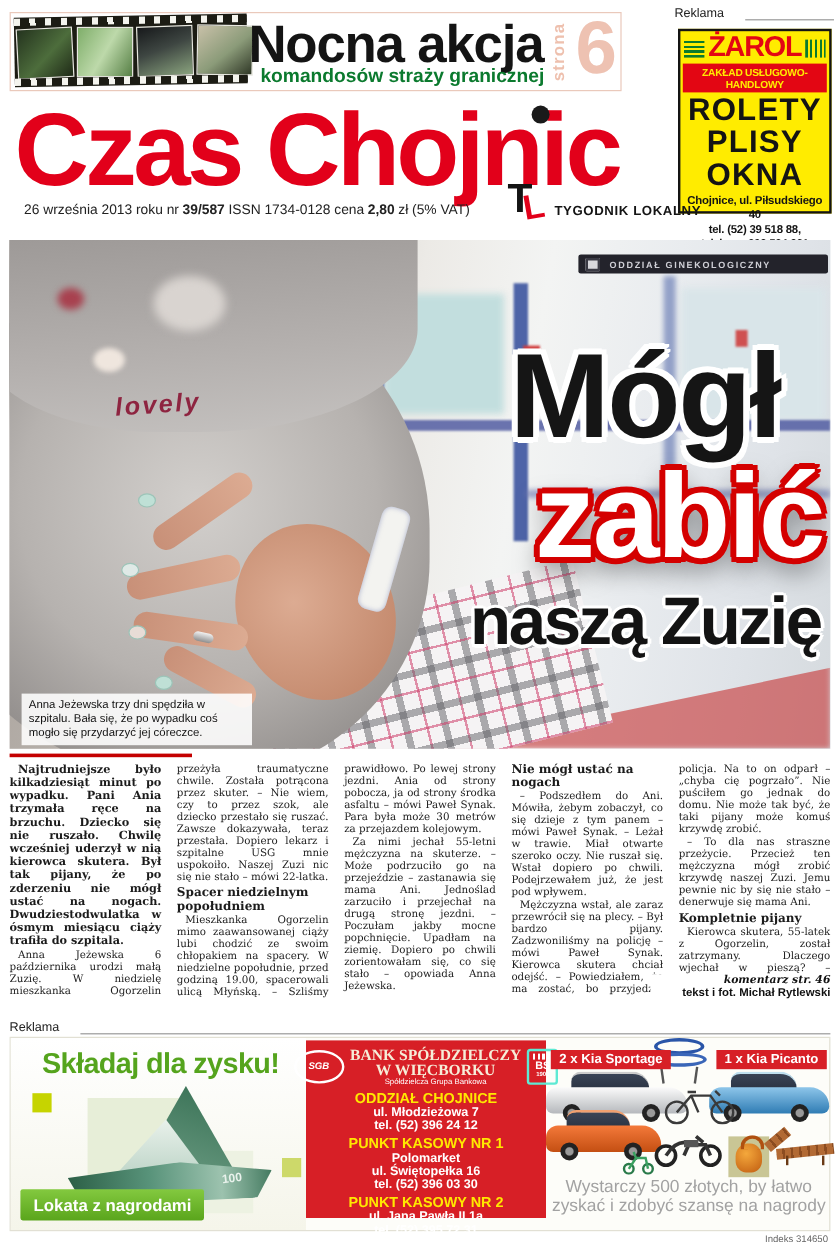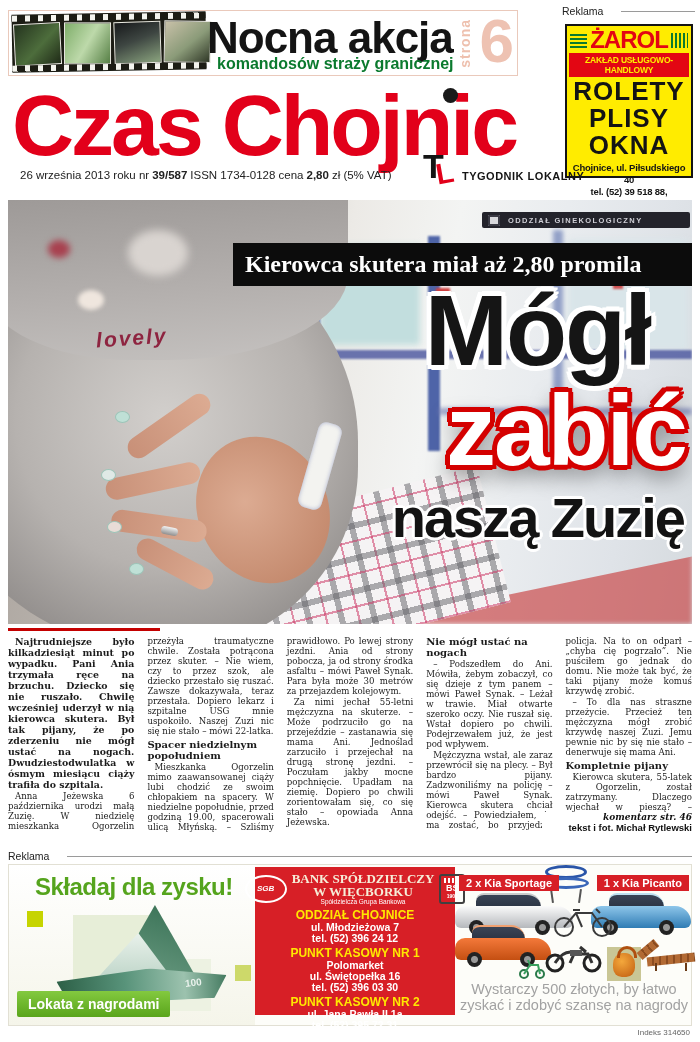--- a/index.html
+++ b/index.html
@@ -18,21 +18,21 @@
   .f2{background:linear-gradient(120deg,#7fae6a,#bdd9aa 50%,#567f45);transform:rotate(1deg);}
   .f3{background:linear-gradient(160deg,#17191b,#3e4642 45%,#8aa37e);transform:rotate(-1deg);}
   .f4{background:linear-gradient(140deg,#c9c1a9,#8b9b79 55%,#2f3726);transform:rotate(2deg);}
   .banner-title{position:absolute;left:198px;top:2px;font-size:44px;font-weight:bold;letter-spacing:-1px;color:#141414;text-align:center;}
   .banner-sub{position:absolute;left:208px;top:44px;font-size:16px;font-weight:bold;color:#0b7a2e;}
   .banner-strona{position:absolute;right:44px;top:8px;writing-mode:vertical-rl;transform:rotate(180deg);
                  font-size:14px;font-weight:bold;color:#eec0ae;letter-spacing:1px;}
   .banner-six{position:absolute;right:3px;top:-4px;font-size:62px;font-weight:bold;color:#eec2b2;line-height:68px;}
 
   
-  .reklama-row{position:absolute;display:flex;align-items:center;gap:18px;font-size:10.5px;color:#222;}
+  .reklama-row{position:absolute;display:flex;align-items:flex-end;gap:18px;font-size:10.5px;color:#222;}
   .reklama-row .rule{flex:1;height:0;border-top:1px solid #9a9a9a;}
   .rk-top{left:562px;top:5px;width:133px;}
   .rk-bottom{left:8px;top:850px;width:684px;}
   .zarol{position:absolute;left:565px;top:24px;width:128px;height:154px;background:#ffec00;border:2px solid #141414;
          box-sizing:border-box;text-align:center;}
   .zarol-head{display:flex;align-items:center;justify-content:center;gap:3px;margin-top:3px;}
   .blind{width:17px;height:15px;display:inline-block;}
   .blind.h{background:repeating-linear-gradient(0deg,#0b7a2e 0 2px,#ffec00 2px 4px);}
   .blind.v{background:repeating-linear-gradient(90deg,#0b7a2e 0 2px,#ffec00 2px 4px);}
   .zarol-name{font-size:24px;font-weight:bold;color:#e30613;letter-spacing:-1px;line-height:22px;}
@@ -145,21 +145,21 @@
   .ba-btn{position:absolute;left:8px;top:126px;background:linear-gradient(#83c93f,#5aa51c);color:#fff;
           font-size:14px;font-weight:bold;padding:5px 11px;border-radius:2px;}
   .ba-bank{position:absolute;left:246px;top:2px;width:200px;height:148px;background:#d71f26;color:#fff;
            text-align:center;padding-top:5px;box-sizing:border-box;}
   .bk-head{display:flex;align-items:center;justify-content:center;gap:5px;padding:0 4px;}
   .sgb-oval{width:38px;height:24px;border:2px solid #fff;border-radius:50%;font-size:8px;font-weight:bold;
             font-style:italic;line-height:24px;flex:none;}
   .bk-names{flex:none;}
   .bk-n1,.bk-n2{font-family:"Liberation Serif","DejaVu Serif",serif;font-weight:bold;font-size:13px;line-height:13px;color:#f6edd8;}
   .bk-group{font-size:6.5px;line-height:8px;color:#ffffff;}
-  .bs-logo{width:26px;height:30px;border:2px solid #404040;border-radius:3px;flex:none;font-weight:bold;box-sizing:border-box;}
+  .bs-logo{width:26px;height:30px;border:2px solid #5eead4;border-radius:3px;flex:none;font-weight:bold;box-sizing:border-box;}
   .bs-bars{height:5px;margin:2px 3px 0 3px;background:repeating-linear-gradient(90deg,#fff 0 2px,transparent 2px 4px);}
   .bs-txt{font-size:9px;line-height:10px;}
   .bs-year{font-size:5px;line-height:6px;}
   .bk-title{color:#ffe800;font-weight:bold;font-size:12px;line-height:13px;margin-top:3px;}
   .bk-line{font-weight:bold;font-size:10.5px;line-height:11px;}
   .ba-right{position:absolute;left:446px;top:0;width:238px;height:160px;}
   .prize{position:absolute;top:10px;background:#d71f26;color:#fff;font-size:11px;font-weight:bold;padding:2px 7px;z-index:5;}
   .prize-l{left:4px;}.prize-r{right:4px;}
   .car{position:absolute;z-index:3;}
   .car .cab{position:absolute;left:18%;top:0;width:55%;height:52%;border-radius:8px 14px 0 0;
@@ -281,28 +281,26 @@
       <div class="abs nail nl2"></div>
       <div class="abs nail nl3"></div>
       <div class="abs nail nl4"></div>
       <div class="abs ring"></div>
     </div>
     <div class="abs wristband"></div>
     <div class="abs hsign">
       <span class="hsign-ico"></span>
       <span class="hsign-txt">ODDZIAŁ GINEKOLOGICZNY</span>
     </div>
-    <div class="abs kicker">
-      <span>Kierowca skutera miał aż 2,80 promila</span>
-    </div>
     <div class="abs hl">
       <div class="hl1">Mógł</div>
       <div class="hl2">zabić</div>
       <div class="hl3">naszą Zuzię</div>
     </div>
+    <div class="abs caption">Anna Jeżewska trzy dni spędziła w szpitalu. Bała się, że po wypadku coś mogło się przydarzyć jej córeczce.</div>
   </div>
 
   <div class="red-rule"></div>
   <div class="article">
     <p class="b-lead">Najtrudniejsze było kilkadziesiąt minut po wypadku. Pani Ania trzymała ręce na brzuchu. Dziecko się nie ruszało. Chwilę wcześniej uderzył w nią kierowca skutera. Był tak pijany, że po zderzeniu nie mógł ustać na nogach. Dwudziestodwulatka w ósmym miesiącu ciąży trafiła do szpitala.</p>
     <p>Anna Jeżewska 6 października urodzi małą Zuzię. W niedzielę mieszkanka Ogorzelin przeżyła traumatyczne chwile. Została potrącona przez skuter. – Nie wiem, czy to przez szok, ale dziecko przestało się ruszać. Zawsze dokazywała, teraz przestała. Dopiero lekarz i szpitalne USG mnie uspokoiło. Naszej Zuzi nic się nie stało – mówi 22-latka.</p>
     <p class="b-sub">Spacer niedzielnym popołudniem</p>
     <p>Mieszkanka Ogorzelin mimo zaawansowanej ciąży lubi chodzić ze swoim chłopakiem na spacery. W niedzielne popołudnie, przed godziną 19.00, spacerowali ulicą Młyńską. – Szliśmy prawidłowo. Po lewej strony jezdni. Ania od strony pobocza, ja od strony środka asfaltu – mówi Paweł Synak. Para była może 30 metrów za przejazdem kolejowym.</p>
     <p>Za nimi jechał 55-letni mężczyzna na skuterze. – Może podrzuciło go na przejeździe – zastanawia się mama Ani. Jednoślad zarzuciło i przejechał na drugą stronę jezdni. – Poczułam jakby mocne popchnięcie. Upadłam na ziemię. Dopiero po chwili zorientowałam się, co się stało – opowiada Anna Jeżewska.</p>
     <p class="b-sub">Nie mógł ustać na nogach</p>

